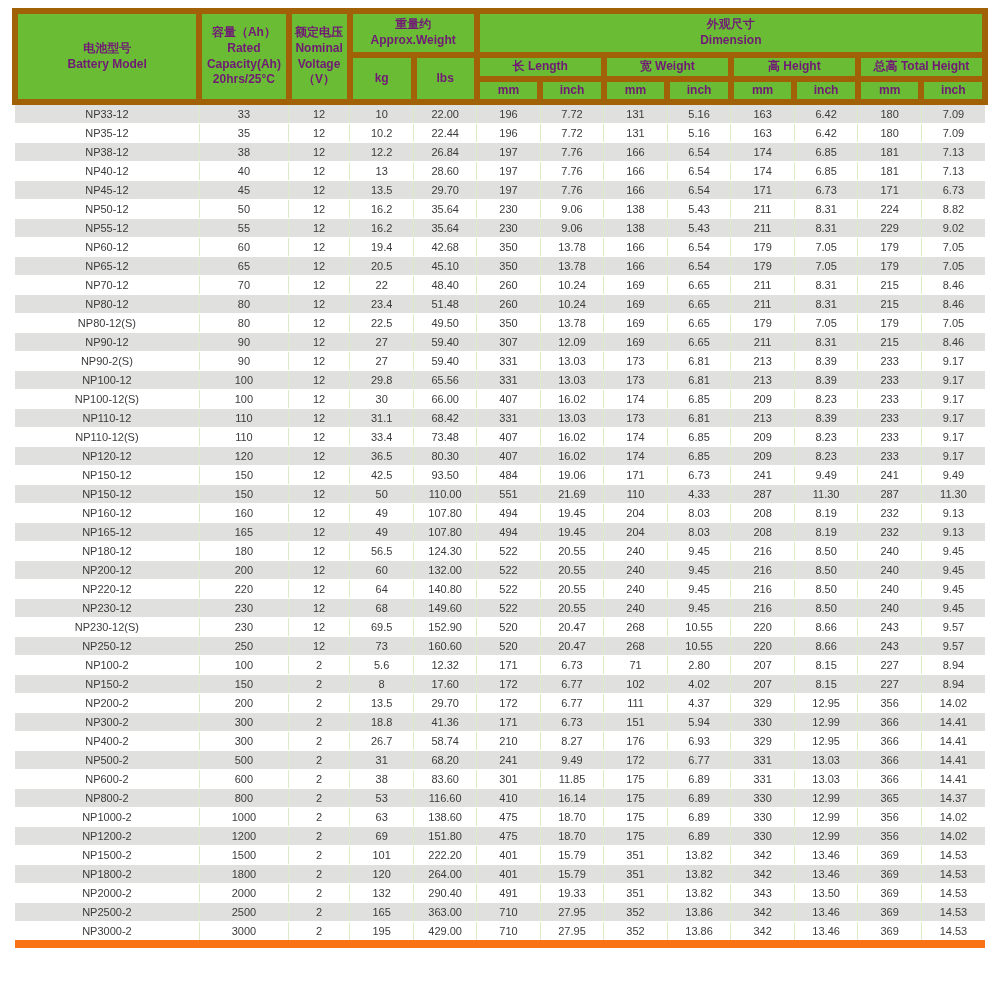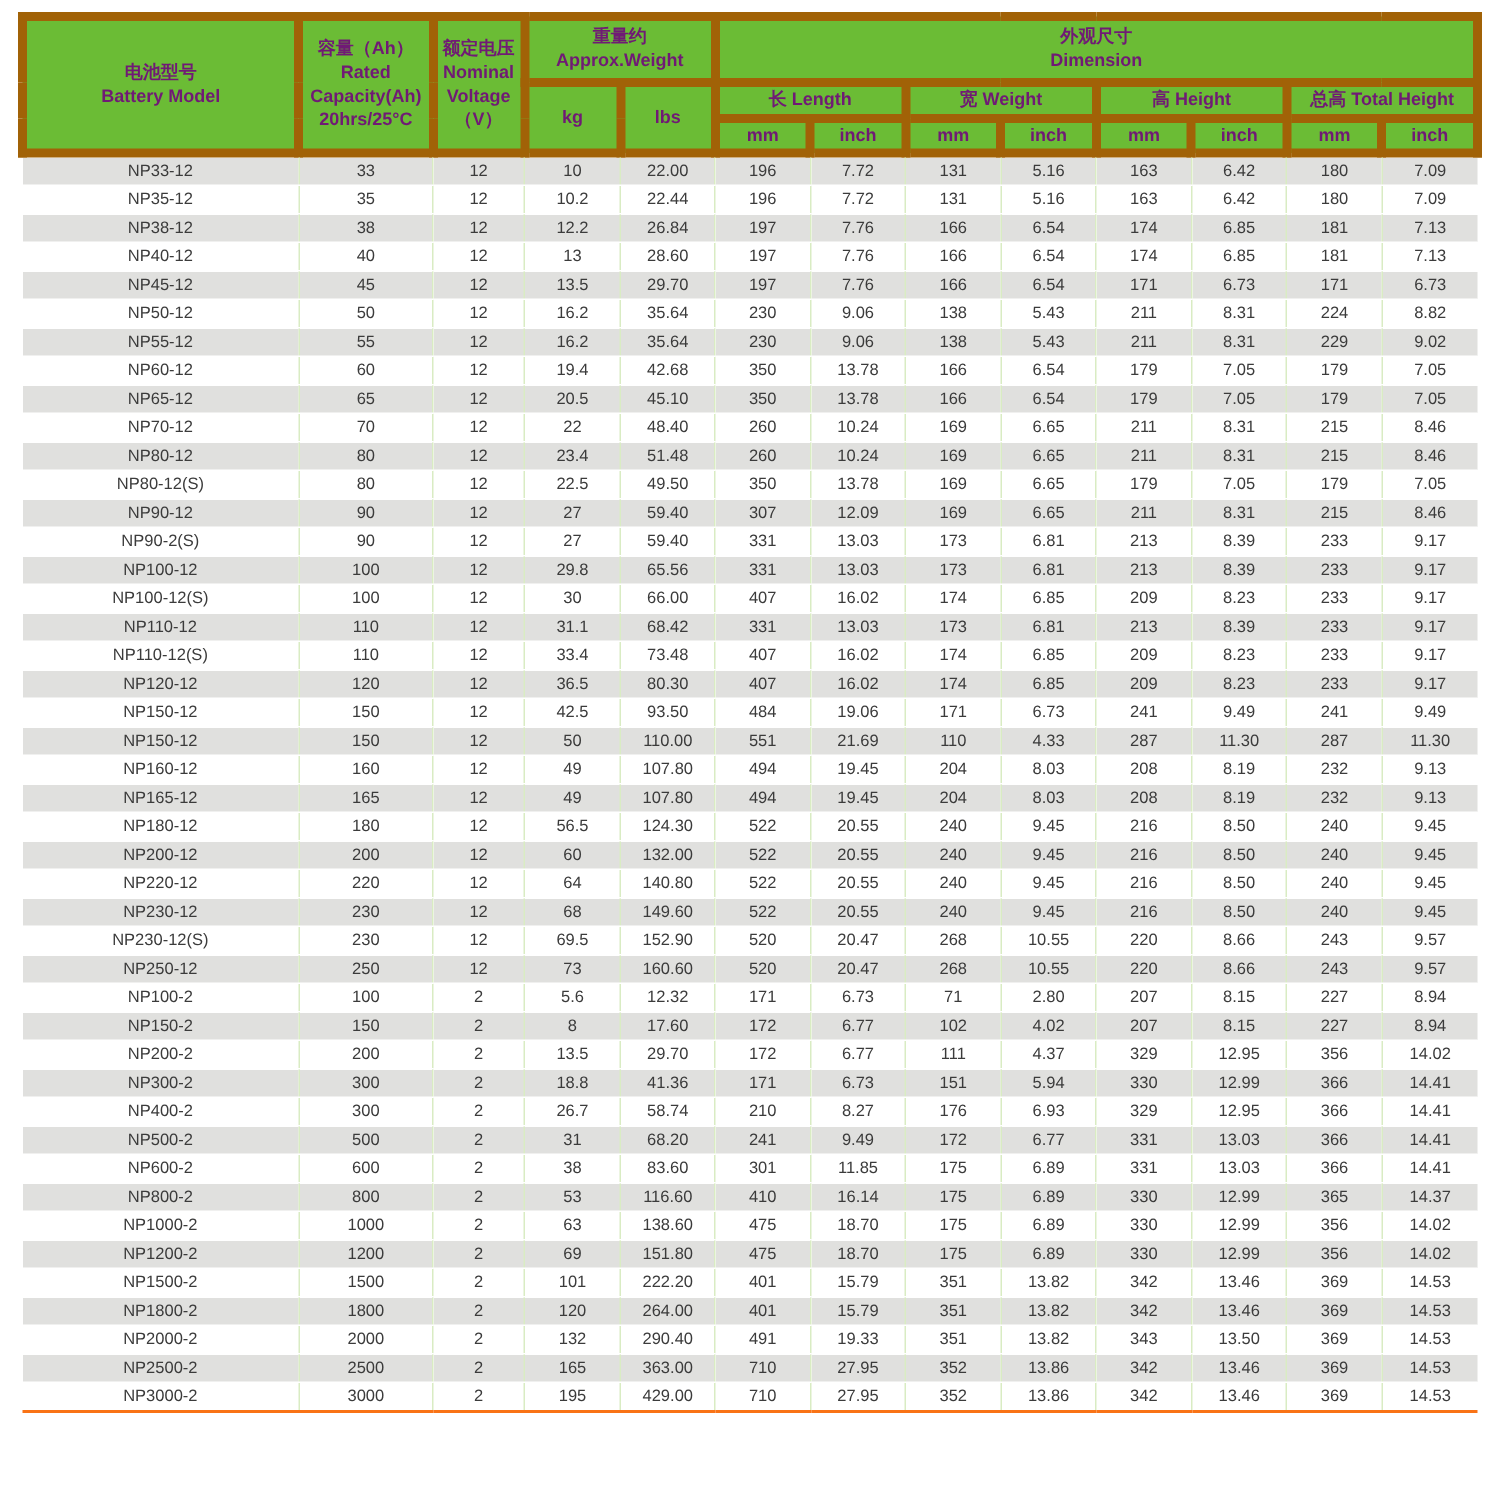--- a/index.html
+++ b/index.html
@@ -35,21 +35,21 @@
   tbody td {
     font-size:11px; color:#3b3b3b; text-align:center;
     height:18px; padding:0;
     border-right:1px solid #d9ecc3;
     border-bottom:1px solid #ffffff;
     overflow:hidden; white-space:nowrap;
   }
   tbody td:last-child { border-right:none; }
   tbody tr:nth-child(odd) td { background:#e0e0de; }
   tbody tr:nth-child(even) td { background:#ffffff; }
-  tbody tr:last-child td { border-bottom:2px solid #f97316; }
+  tbody tr:last-child td { border-bottom:8px solid #f97316; }
 </style>
 </head>
 <body>
 
 <div class="page">
 
 
   <table class="spec">
     <colgroup>
       <col style="width:19%">

